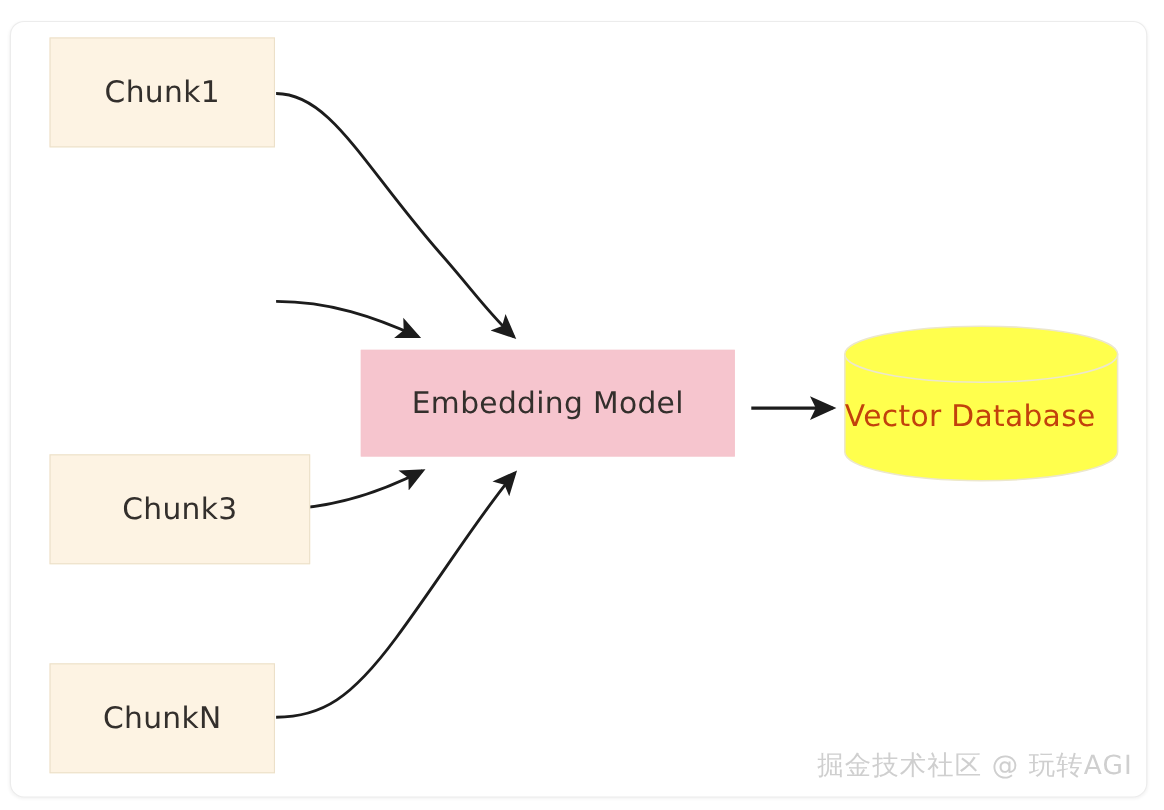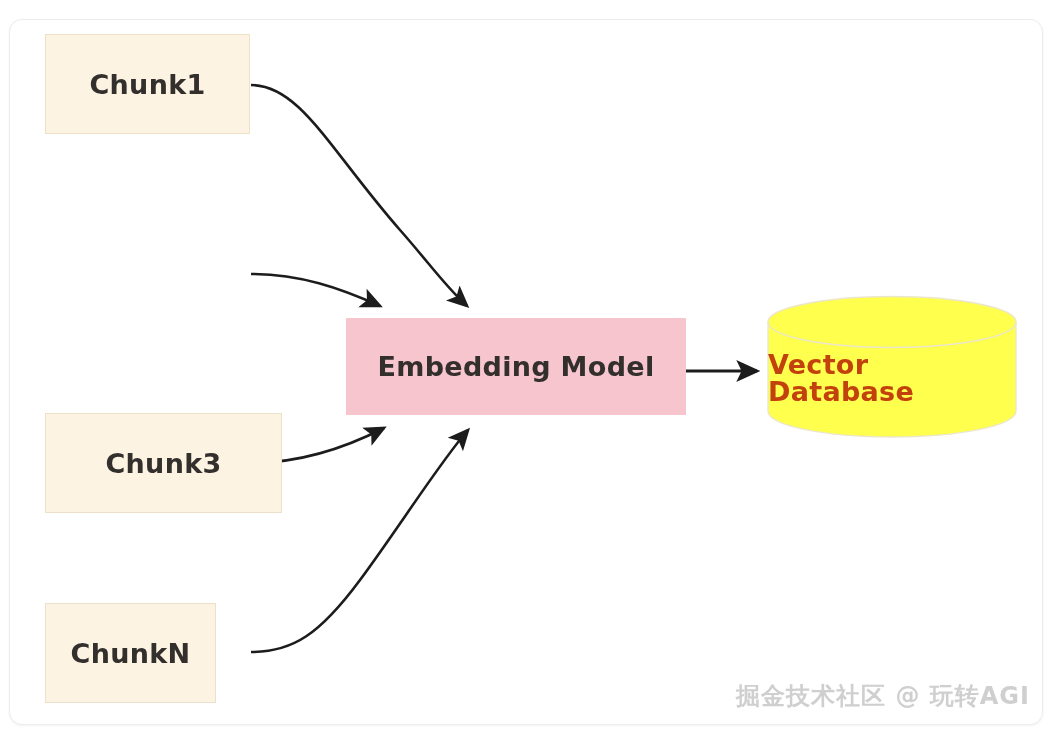--- a/index.html
+++ b/index.html
@@ -12,21 +12,20 @@
     height: 736px;
     font-family: "DejaVu Sans", "Liberation Sans", sans-serif;
     overflow: hidden;
   }
 
   #canvas {
     position: relative;
     width: 1058px;
     height: 736px;
     background: #ffffff;
-    font-weight: bold;
   }
 
   
   .card-frame {
     position: absolute;
     left: 9px;
     top: 19px;
     width: 1034px;
     height: 706px;
     background: #ffffff;
@@ -56,26 +55,26 @@
     background: #fdf3e3;
     border: 1px solid #ece0c9;
     color: #332f2c;
     font-size: 27px;
     letter-spacing: 0.3px;
     line-height: 1;
   }
   .chunk1 { left: 45px;  top: 34px;  width: 205px; height: 100px; }
   .chunk2 { left: 45px;  top: 224px; width: 205px; height: 100px; }
   .chunk3 { left: 45px;  top: 413px; width: 237px; height: 100px; }
-  .chunkn { left: 45px;  top: 603px; width: 171px; height: 100px; }
+  .chunkn { left: 45px;  top: 603px; width: 205px; height: 100px; }
 
   
   .process-box {
     position: absolute;
-    left: 346px;
+    left: 328px;
     top: 318px;
     width: 340px;
     height: 97px;
     box-sizing: border-box;
     display: flex;
     align-items: center;
     justify-content: center;
     background: #f6c5ce;
     border: 1px solid #f6c5ce;
     color: #332f2c;

